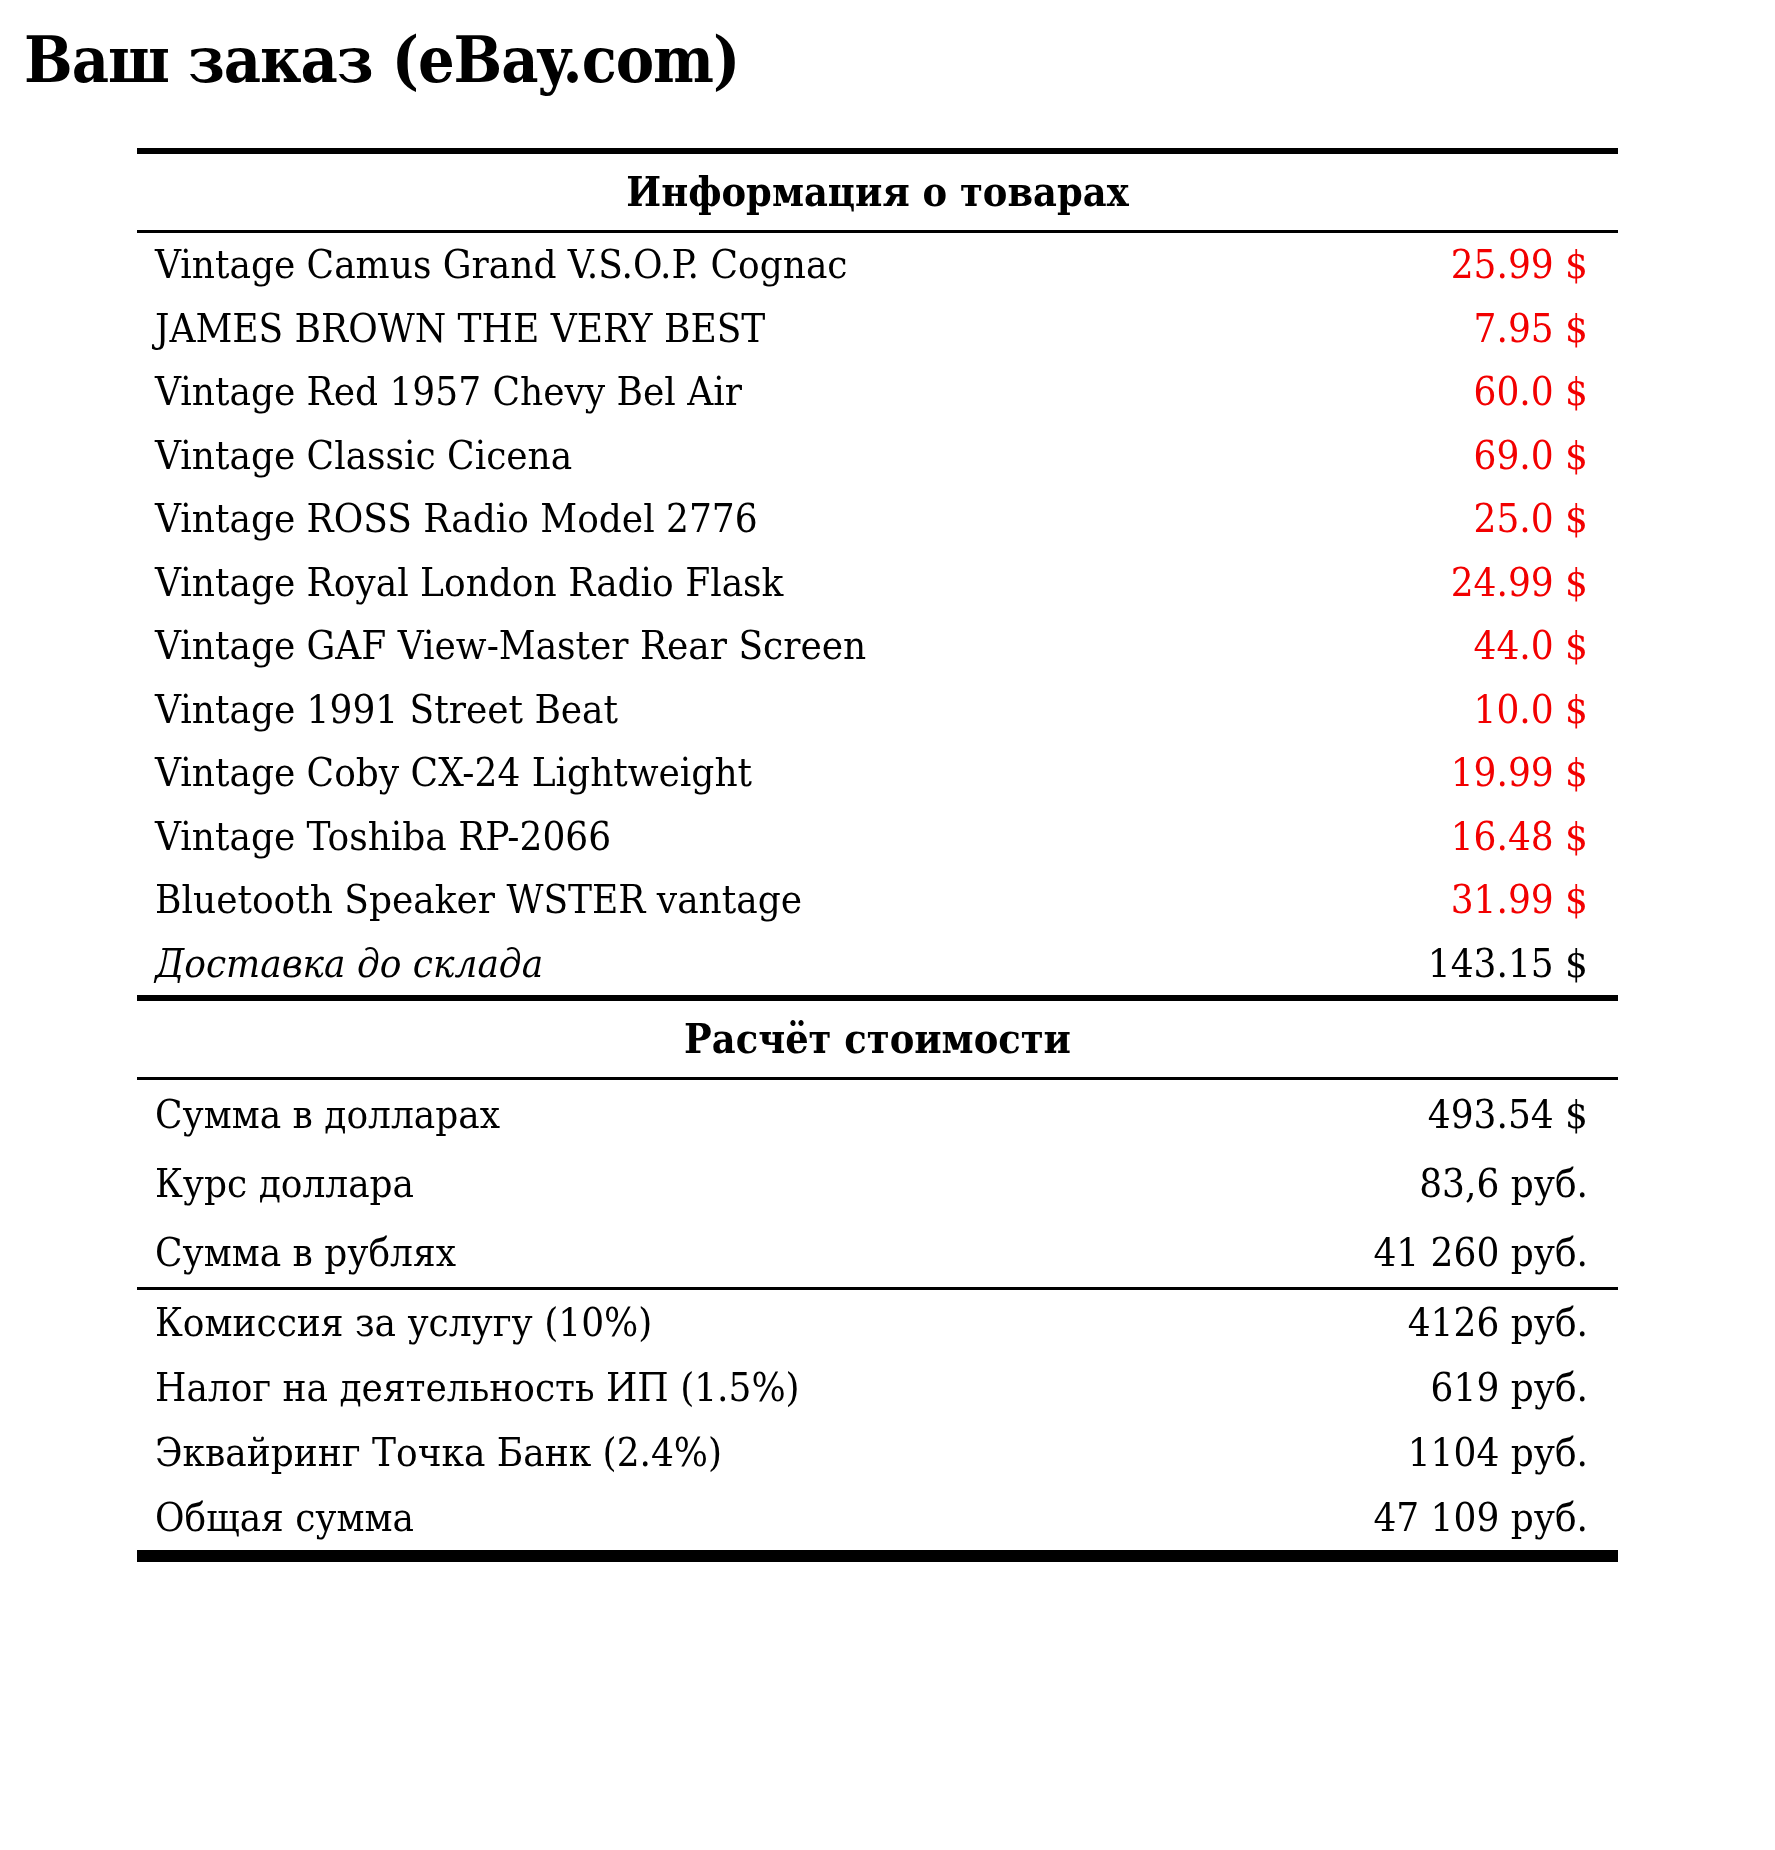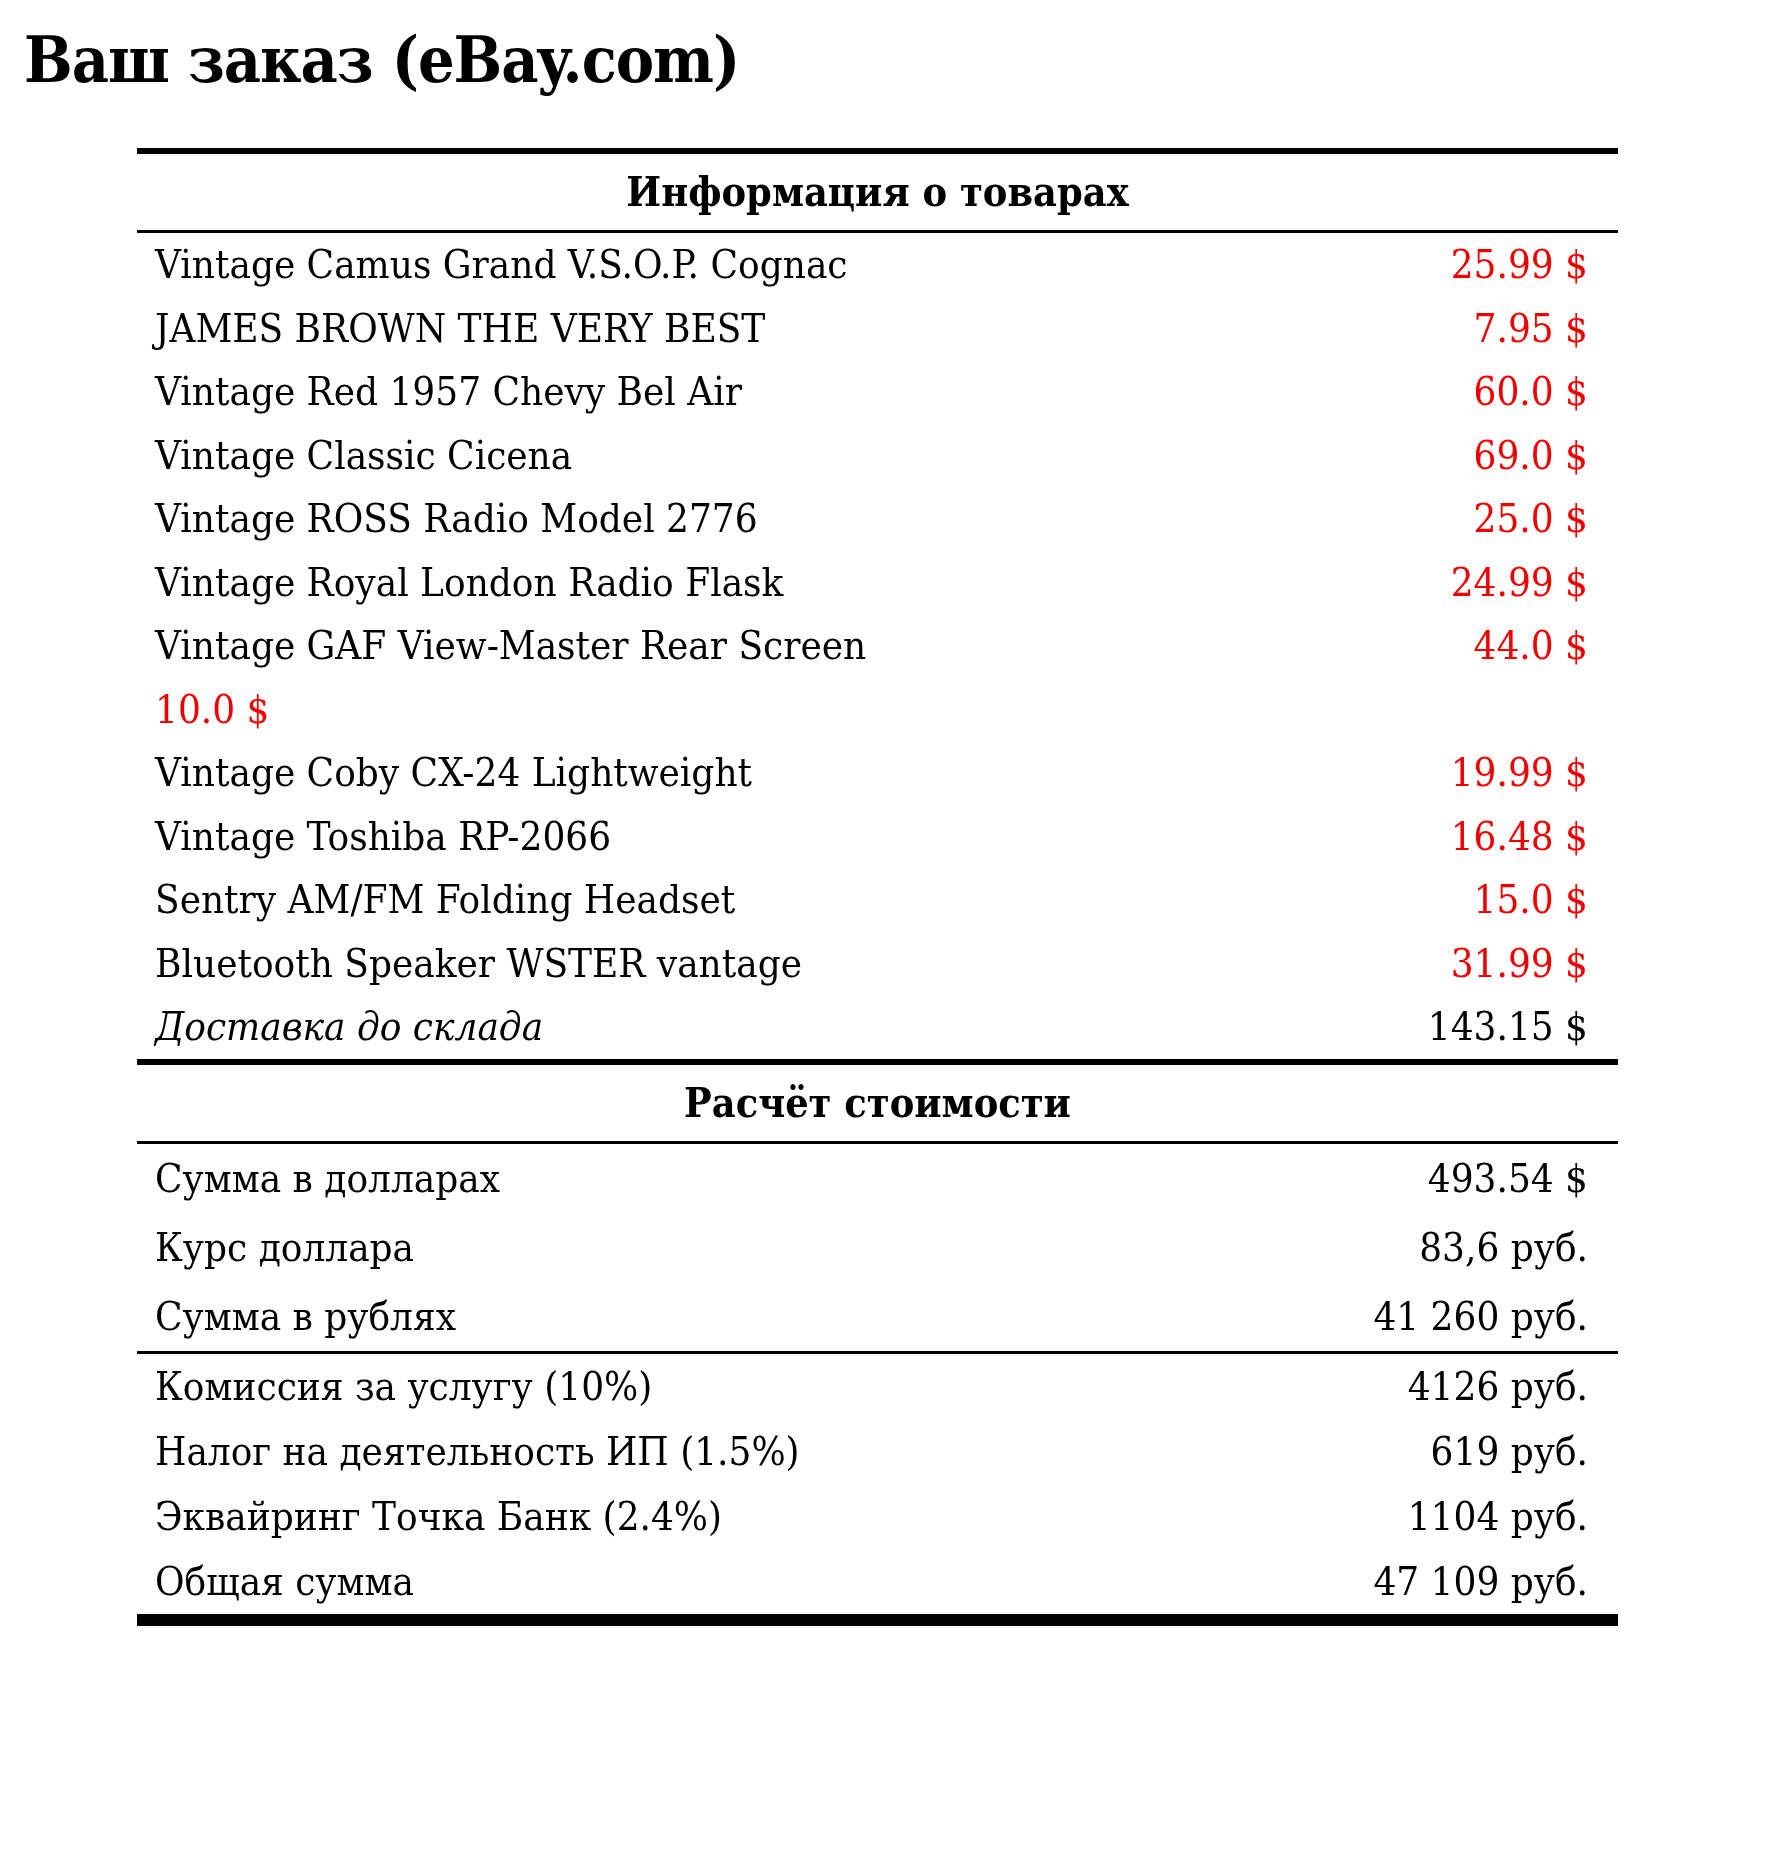--- a/index.html
+++ b/index.html
@@ -86,33 +86,30 @@
     </div>
     <div class="row">
       <span class="cell-name">Vintage Royal London Radio Flask</span>
       <span class="cell-value red">24.99 $</span>
     </div>
     <div class="row">
       <span class="cell-name">Vintage GAF View-Master Rear Screen</span>
       <span class="cell-value red">44.0 $</span>
     </div>
     <div class="row">
+      <span class="cell-name">Vintage 1991 Street Beat</span>
       <span class="cell-value red">10.0 $</span>
     </div>
     <div class="row">
       <span class="cell-name">Vintage Coby CX-24 Lightweight</span>
       <span class="cell-value red">19.99 $</span>
     </div>
     <div class="row">
       <span class="cell-name">Vintage Toshiba RP-2066</span>
       <span class="cell-value red">16.48 $</span>
-    </div>
-    <div class="row">
-      <span class="cell-name">Sentry AM/FM Folding Headset</span>
-      <span class="cell-value red">15.0 $</span>
     </div>
     <div class="row">
       <span class="cell-name">Bluetooth Speaker WSTER vantage</span>
       <span class="cell-value red">31.99 $</span>
     </div>
     <div class="row">
       <span class="cell-name italic">Доставка до склада</span>
       <span class="cell-value">143.15 $</span>
     </div>
   </div>

